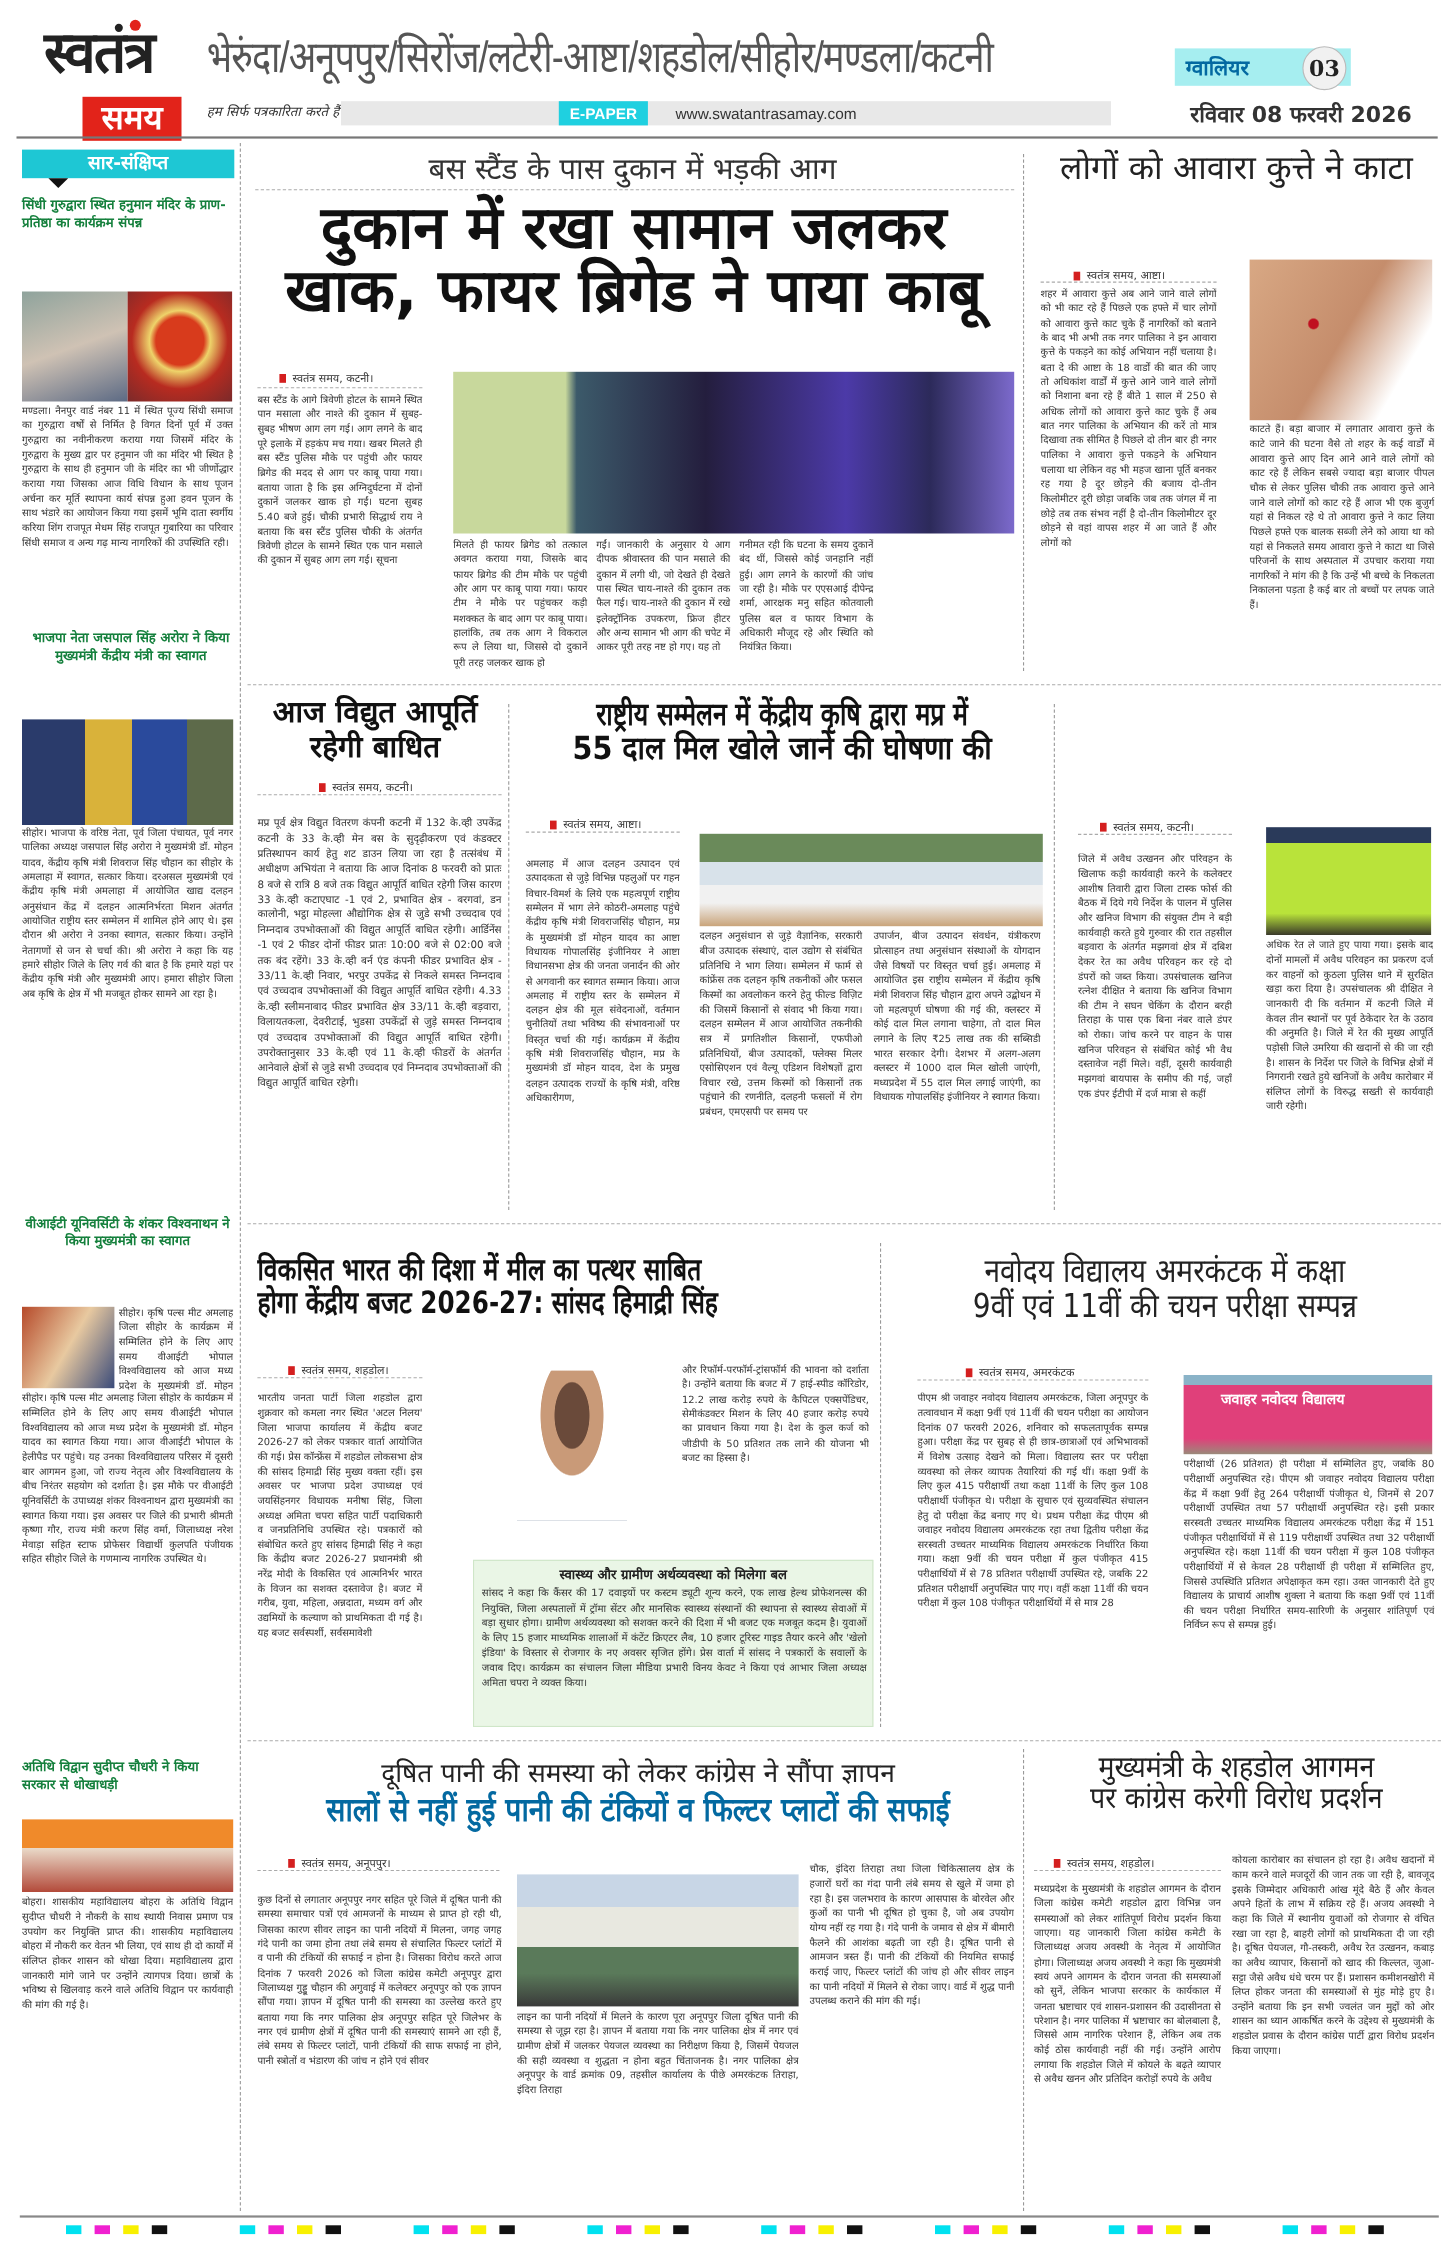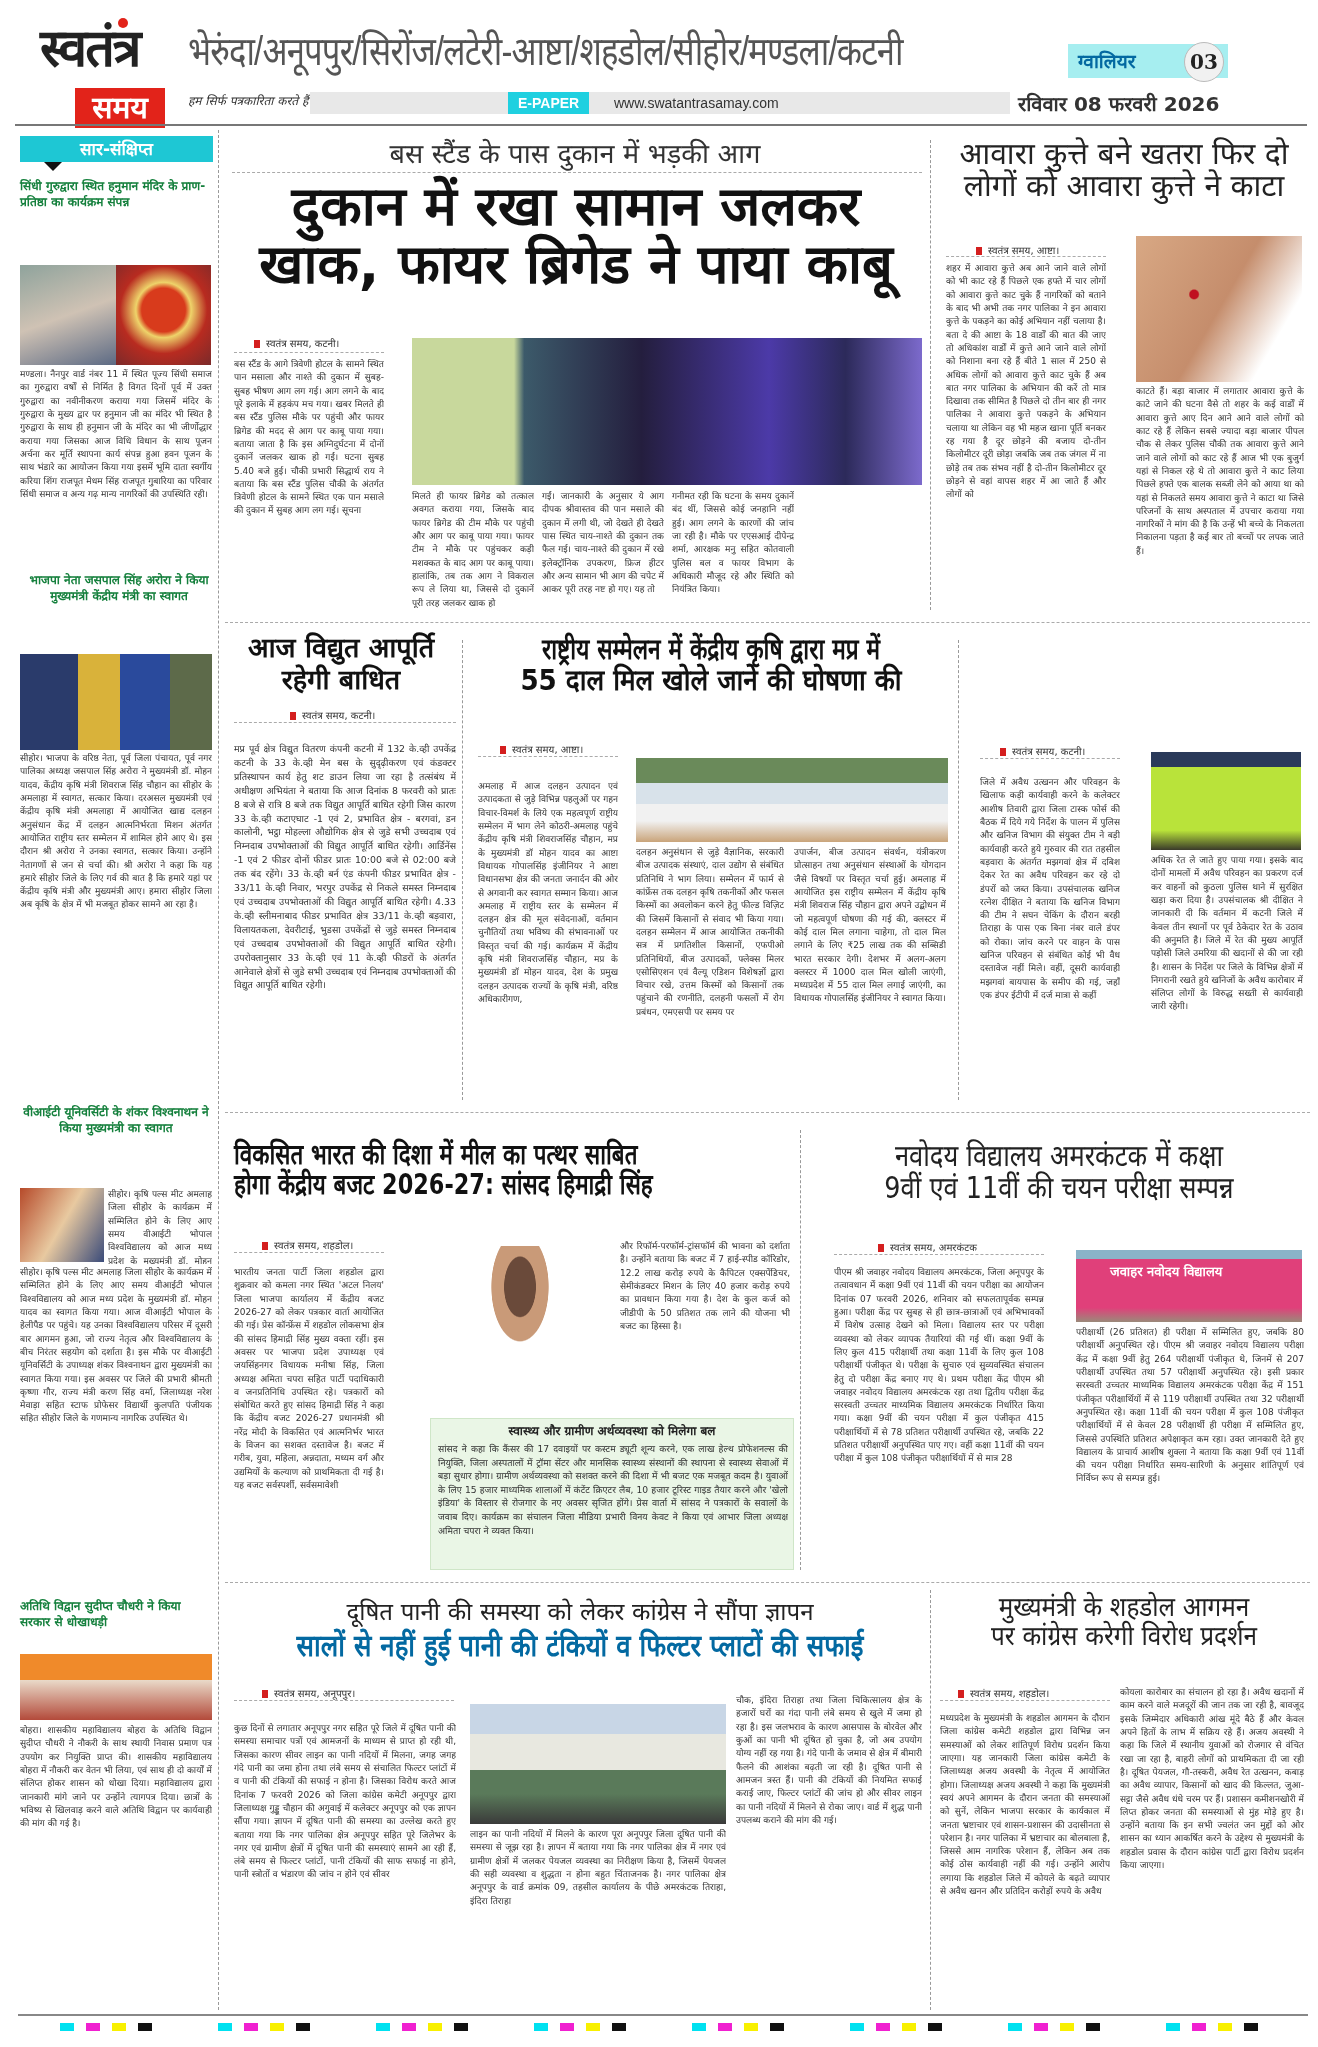--- a/index.html
+++ b/index.html
@@ -10,21 +10,21 @@
   .logo-dot { left: 118px; top: 18px; width: 10px; height: 10px; border-radius: 50%; background: #e2231a; }
   .logo-bottom { left: 75px; top: 88px; width: 90px; height: 40px; background: #e2231a; color: #fff; font-size: 30px; font-weight: bold; text-align: center; line-height: 40px; }
   .districts { left: 188px; top: 22px; font-size: 40px; color: #555; font-family: "Liberation Sans Narrow", "Liberation Sans", sans-serif; letter-spacing: -1px; transform: scaleX(0.82); transform-origin: left top; white-space: nowrap; }
   .tagline { left: 188px; top: 92px; font-size: 12px; color: #333; font-style: italic; }
   .urlbar { left: 310px; top: 92px; width: 700px; height: 22px; background: #e8e8e8; }
   .epaper { left: 508px; top: 92px; height: 22px; padding: 0 10px; background: #1fd0e0; color: #fff; font-weight: bold; font-size: 14px; line-height: 22px; font-family: "Liberation Sans", sans-serif; }
   .url { left: 614px; top: 92px; font-size: 14px; line-height: 22px; color: #333; font-family: "Liberation Sans", sans-serif; }
   .edition { left: 1068px; top: 44px; height: 34px; width: 160px; background: #a6eef0; }
   .edition-name { left: 1078px; top: 48px; font-size: 19px; font-weight: bold; color: #0369a1; }
   .page-num { left: 1184px; top: 42px; width: 40px; height: 40px; border-radius: 50%; background: #f1f1f1; border: 1px solid #bbb; font-size: 20px; font-weight: bold; line-height: 38px; text-align: center; font-family: "DejaVu Serif", serif; }
-  .date { left: 1018px; top: 90px; font-size: 20px; font-weight: bold; color: #333; }
+  .date { left: 1082px; top: 90px; font-size: 20px; font-weight: bold; color: #333; }
   .mast-rule { left: 15px; top: 124px; width: 1292px; height: 2px; background: #777; }
   
   .vdiv { width: 0; border-left: 1px dashed #999; }
   .hdash { height: 0; border-top: 1px dashed #aaa; }
   
   .sar-band { left: 20px; top: 136px; width: 193px; height: 26px; background: #1ec7d4; color: #fff; font-weight: bold; font-size: 17px; text-align: center; line-height: 26px; }
   .sar-tri { left: 44px; top: 162px; width: 0; height: 0; border-left: 9px solid transparent; border-right: 9px solid transparent; border-top: 9px solid #111; }
   .side-h { font-size: 12px; font-weight: bold; color: #15803d; line-height: 1.35; }
   .body-txt { font-size: 9px; line-height: 1.48; color: #333; text-align: justify; overflow: hidden; }
   .photo { background: linear-gradient(135deg, #9a8a7a, #c0b6a8); overflow: hidden; }
@@ -102,21 +102,20 @@
   <div class="abs hdash" style="left:234px;top:352px;width:150px;"></div>
   <div class="abs body-txt" style="left:234px;top:358px;width:150px;height:250px;">बस स्टैंड के आगे त्रिवेणी होटल के सामने स्थित पान मसाला और नाश्ते की दुकान में सुबह-सुबह भीषण आग लग गई। आग लगने के बाद पूरे इलाके में हड़कंप मच गया। खबर मिलते ही बस स्टैंड पुलिस मौके पर पहुंची और फायर ब्रिगेड की मदद से आग पर काबू पाया गया। बताया जाता है कि इस अग्निदुर्घटना में दोनों दुकानें जलकर खाक हो गईं। घटना सुबह 5.40 बजे हुई। चौकी प्रभारी सिद्धार्थ राय ने बताया कि बस स्टैंड पुलिस चौकी के अंतर्गत त्रिवेणी होटल के सामने स्थित एक पान मसाले की दुकान में सुबह आग लग गई। सूचना</div>
   <div class="abs photo" style="left:412px;top:338px;width:510px;height:147px;background:linear-gradient(90deg,#c8d89c 0 20%,#3c5a6a 22%,#241e3e 45%,#4c3aa8 70%,#2c2a5a 85%,#7c6acc);"></div>
   <div class="abs body-txt" style="left:412px;top:490px;width:122px;height:118px;">मिलते ही फायर ब्रिगेड को तत्काल अवगत कराया गया, जिसके बाद फायर ब्रिगेड की टीम मौके पर पहुंची और आग पर काबू पाया गया। फायर टीम ने मौके पर पहुंचकर कड़ी मशक्कत के बाद आग पर काबू पाया। हालांकि, तब तक आग ने विकराल रूप ले लिया था, जिससे दो दुकानें पूरी तरह जलकर खाक हो</div>
   <div class="abs body-txt" style="left:542px;top:490px;width:122px;height:118px;">गईं। जानकारी के अनुसार ये आग दीपक श्रीवास्तव की पान मसाले की दुकान में लगी थी, जो देखते ही देखते पास स्थित चाय-नाश्ते की दुकान तक फैल गई। चाय-नाश्ते की दुकान में रखे इलेक्ट्रॉनिक उपकरण, फ्रिज हीटर और अन्य सामान भी आग की चपेट में आकर पूरी तरह नष्ट हो गए। यह तो</div>
   <div class="abs body-txt" style="left:672px;top:490px;width:122px;height:118px;">गनीमत रही कि घटना के समय दुकानें बंद थीं, जिससे कोई जनहानि नहीं हुई। आग लगने के कारणों की जांच जा रही है। मौके पर एएसआई दीपेन्द्र शर्मा, आरक्षक मनु सहित कोतवाली पुलिस बल व फायर विभाग के अधिकारी मौजूद रहे और स्थिति को नियंत्रित किया।</div>
 </div>
 
 <div>
   <div class="abs big-h" style="left:936px;top:138px;width:376px;font-size:30px;font-weight:normal;color:#222;">
-    <div>आवारा कुत्ते बने खतरा फिर दो</div>
     <div>लोगों को आवारा कुत्ते ने काटा</div>
   </div>
   <div class="abs byline" style="left:976px;top:243px;">स्वतंत्र समय, आष्टा।</div>
   <div class="abs hdash" style="left:946px;top:256px;width:160px;"></div>
   <div class="abs body-txt" style="left:946px;top:262px;width:160px;height:348px;">शहर में आवारा कुत्ते अब आने जाने वाले लोगों को भी काट रहे हैं पिछले एक हफ्ते में चार लोगों को आवारा कुत्ते काट चुके हैं नागरिकों को बताने के बाद भी अभी तक नगर पालिका ने इन आवारा कुत्ते के पकड़ने का कोई अभियान नहीं चलाया है। बता दे की आष्टा के 18 वार्डों की बात की जाए तो अधिकांश वार्डों में कुत्ते आने जाने वाले लोगों को निशाना बना रहे हैं बीते 1 साल में 250 से अधिक लोगों को आवारा कुत्ते काट चुके हैं अब बात नगर पालिका के अभियान की करें तो मात्र दिखावा तक सीमित है पिछले दो तीन बार ही नगर पालिका ने आवारा कुत्ते पकड़ने के अभियान चलाया था लेकिन वह भी महज खाना पूर्ति बनकर रह गया है दूर छोड़ने की बजाय दो-तीन किलोमीटर दूरी छोड़ा जबकि जब तक जंगल में ना छोड़े तब तक संभव नहीं है दो-तीन किलोमीटर दूर छोड़ने से वहां वापस शहर में आ जाते हैं और लोगों को</div>
   <div class="abs photo" style="left:1136px;top:236px;width:166px;height:146px;background:radial-gradient(circle at 35% 40%,#c01020 0 3%,transparent 4%),linear-gradient(120deg,#d8a884,#c58d6c 50%,#fff 80%);"></div>
   <div class="abs body-txt" style="left:1136px;top:385px;width:168px;height:225px;">काटते हैं। बड़ा बाजार में लगातार आवारा कुत्ते के काटे जाने की घटना वैसे तो शहर के कई वार्डों में आवारा कुत्ते आए दिन आने आने वाले लोगों को काट रहे हैं लेकिन सबसे ज्यादा बड़ा बाजार पीपल चौक से लेकर पुलिस चौकी तक आवारा कुत्ते आने जाने वाले लोगों को काट रहे हैं आज भी एक बुजुर्ग यहां से निकल रहे थे तो आवारा कुत्ते ने काट लिया पिछले हफ्ते एक बालक सब्जी लेने को आया था को यहां से निकलते समय आवारा कुत्ते ने काटा था जिसे परिजनों के साथ अस्पताल में उपचार कराया गया नागरिकों ने मांग की है कि उन्हें भी बच्चे के निकलता निकालना पड़ता है कई बार तो बच्चों पर लपक जाते हैं।</div>
 </div>
 
 <div>

